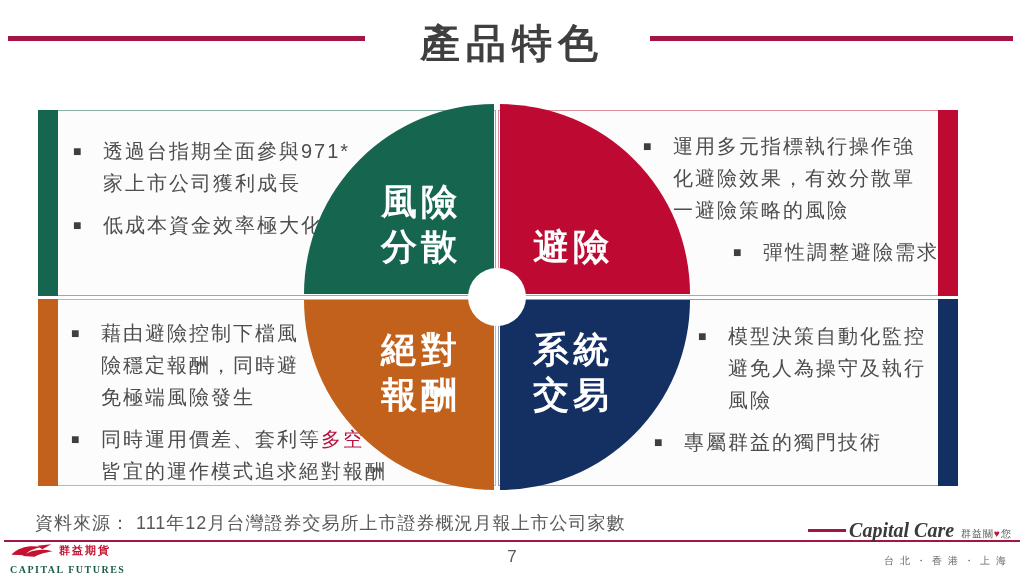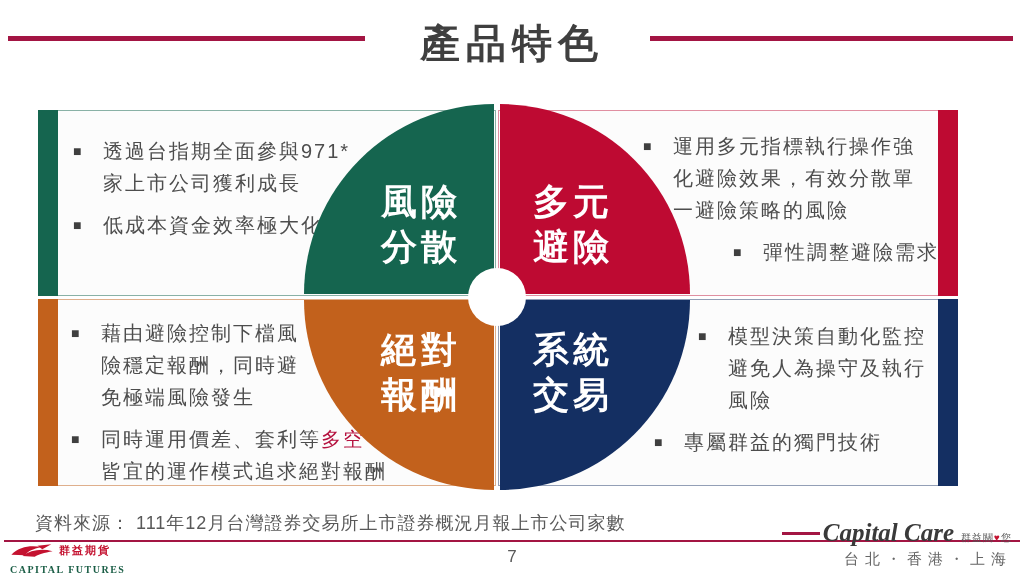--- a/index.html
+++ b/index.html
@@ -64,24 +64,24 @@
   .logo-row{display:flex;align-items:center;gap:5px}
   .eagle{width:44px;height:15px}
   .logo-cn{font-size:11px;font-weight:bold;color:var(--logo-red);letter-spacing:2px}
   .logo-en{font-family:"Liberation Serif","DejaVu Serif",serif;font-size:10px;font-weight:bold;
            color:var(--logo-green);letter-spacing:1.5px;margin-top:6px}
   .page-num{position:absolute;left:0;right:0;top:547px;text-align:center;font-size:17px;color:var(--gray)}
   .care{position:absolute;right:12px;top:519px;text-align:right}
   .care-top{display:flex;align-items:baseline;justify-content:flex-end}
   .care-dash{width:38px;height:3px;background:var(--rule);align-self:center;margin-right:3px}
   .care-script{font-family:"Liberation Serif","DejaVu Serif",serif;font-style:italic;font-weight:bold;
-               font-size:25px;color:#3A3A3A}
+               font-size:20px;color:#3A3A3A}
   .care-cn{font-size:10px;color:#555;margin-left:7px;letter-spacing:1px}
   .care-heart{color:var(--logo-red)}
-  .care-cities{font-size:15px;color:#666;letter-spacing:6px;margin-top:3px}
+  .care-cities{font-size:10px;color:#666;letter-spacing:6px;margin-top:12px}
 </style>
 </head>
 <body>
 
 <div class="slide">
 
   <div class="title-rule rule-left"></div>
   <div class="title">產品特色</div>
   <div class="title-rule rule-right"></div>
 
@@ -193,21 +193,20 @@
     <div class="quad q-tl" style="background: rgb(21, 101, 79);"></div>
     <div class="quad q-tr" style="background: rgb(190, 10, 50);"></div>
     <div class="quad q-bl" style="background: rgb(194, 97, 28);"></div>
     <div class="quad q-br" style="background: rgb(20, 47, 98);"></div>
     <div class="hole"></div>
     <div class="qlabel l-tl">
         <div>風險</div>
         <div>分散</div>
       </div>
     <div class="qlabel l-tr">
-        <div>多元</div>
         <div>避險</div>
       </div>
     <div class="qlabel l-bl">
         <div>絕對</div>
         <div>報酬</div>
       </div>
     <div class="qlabel l-br">
         <div>系統</div>
         <div>交易</div>
       </div>

